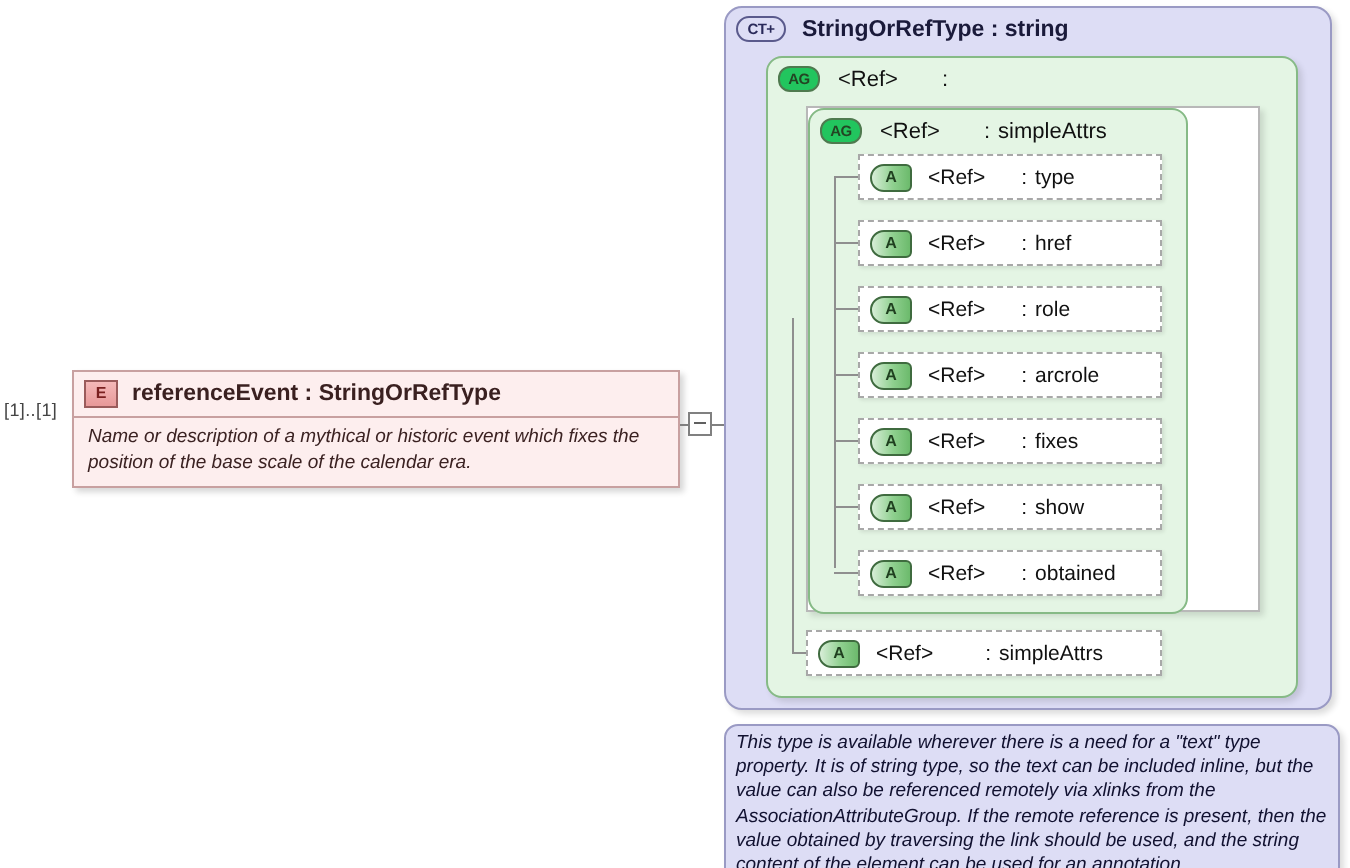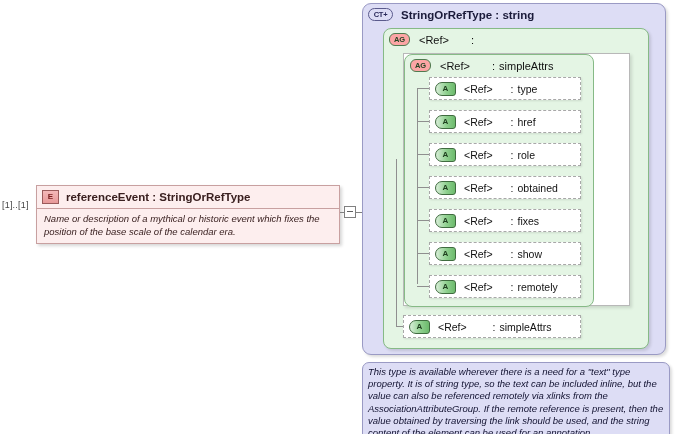--- a/index.html
+++ b/index.html
@@ -169,21 +169,21 @@
     left: 5px;
     top: 4px;
     display: flex;
     align-items: center;
     white-space: nowrap;
   }
   .icon-ag {
     width: 21px;
     height: 13px;
     box-sizing: border-box;
-    background: #fca5a5;
+    background: #22c55e;
     border: 1px solid #4f7a4f;
     border-radius: 6px;
     color: #234523;
     font-size: 7.5px;
     font-weight: bold;
     line-height: 11px;
     text-align: center;
     letter-spacing: -0.2px;
     margin-right: 9px;
     flex: 0 0 auto;
@@ -415,21 +415,21 @@
             </div>
           </div>
 
           <div class="tree-branch" style="left:-12px; top:110px; width:12px;"></div>
           <div class="attr-row" style="top:99px;">
             <div class="attr-inner">
               <span class="icon-a">A</span>
               <span class="attr-ref">&lt;Ref&gt;</span>
               <span class="attr-gap"></span>
               <span class="attr-type">:</span>
-              <span class="attr-type" style="margin-left:4px;">obtained</span>
+              <span class="attr-type" style="margin-left:4px;">arcrole</span>
             </div>
           </div>
 
           <div class="tree-branch" style="left:-12px; top:143px; width:12px;"></div>
           <div class="attr-row" style="top:132px;">
             <div class="attr-inner">
               <span class="icon-a">A</span>
               <span class="attr-ref">&lt;Ref&gt;</span>
               <span class="attr-gap"></span>
               <span class="attr-type">:</span>
@@ -448,21 +448,21 @@
             </div>
           </div>
 
           <div class="tree-branch" style="left:-12px; top:209px; width:12px;"></div>
           <div class="attr-row" style="top:198px;">
             <div class="attr-inner">
               <span class="icon-a">A</span>
               <span class="attr-ref">&lt;Ref&gt;</span>
               <span class="attr-gap"></span>
               <span class="attr-type">:</span>
-              <span class="attr-type" style="margin-left:4px;">remotely</span>
+              <span class="attr-type" style="margin-left:4px;">obtained</span>
             </div>
           </div>
 
         </div>
       </div>
     </div>
 
     <div class="tree-trunk" style="left:12px; top:130px; width:1px; height:167px;"></div>
     <div class="remote-stub"></div>
 

